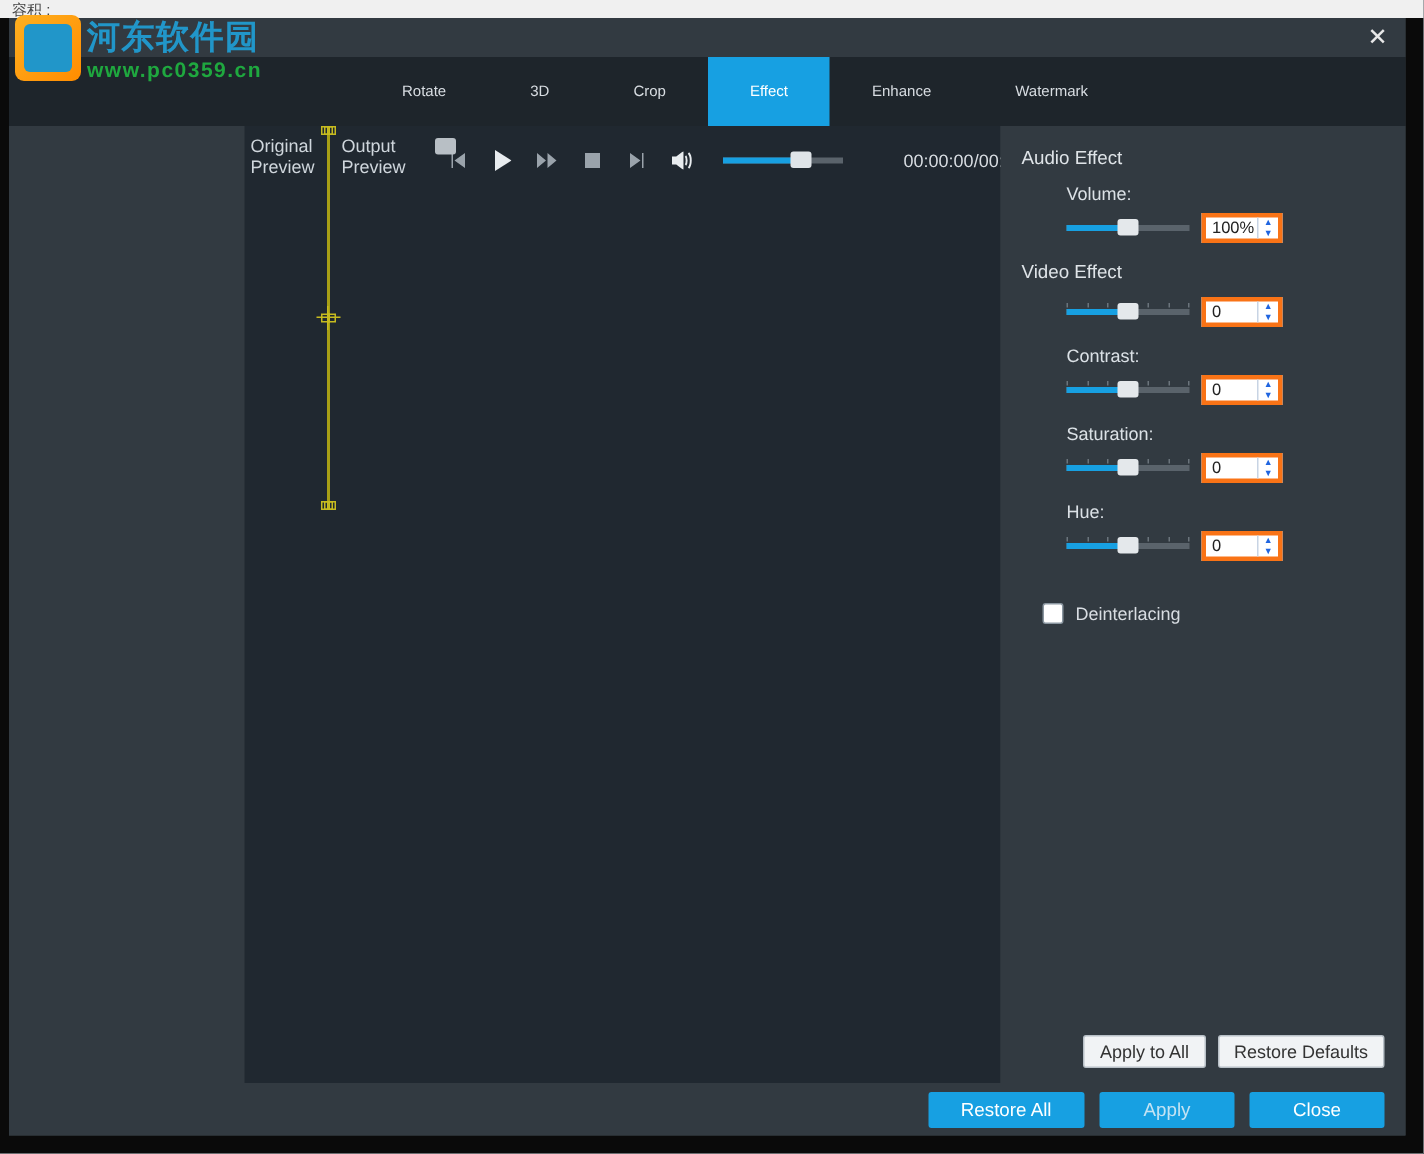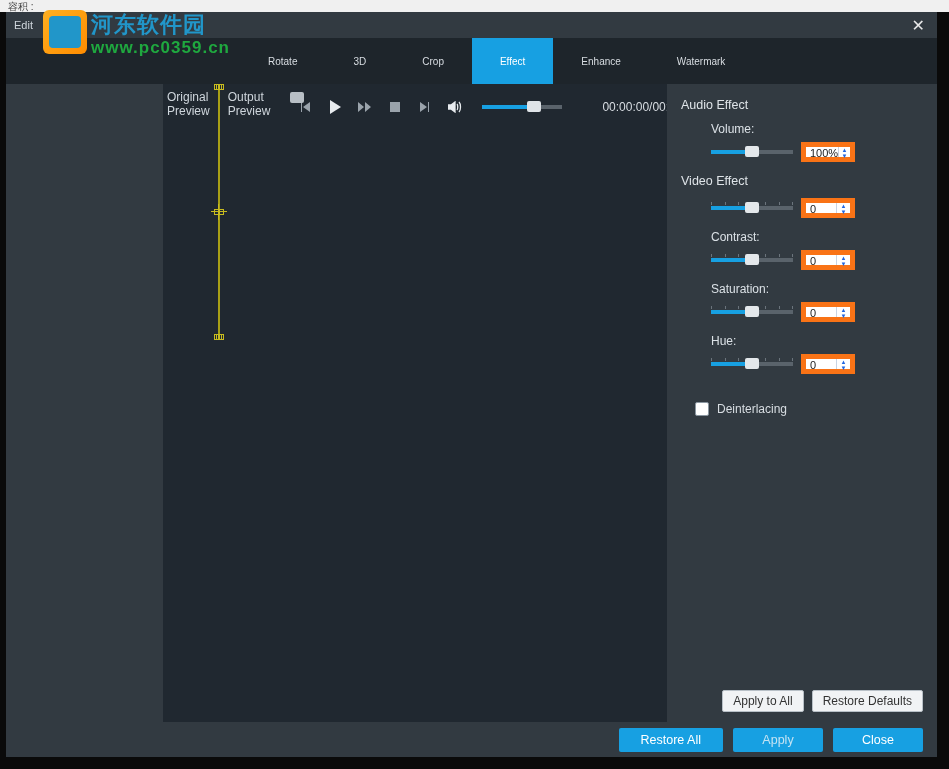--- a/index.html
+++ b/index.html
@@ -1,24 +1,24 @@
 <!DOCTYPE html>
 <html><head>
 <meta charset="utf-8">
 <style>
 * { margin: 0; padding: 0; box-sizing: border-box; font-family: "Segoe UI", Arial, sans-serif; }
 body { width: 949px; height: 769px; background: #e8e8e8; position: relative; overflow: hidden; }
 .bg-layer { position: absolute; top: 0; left: 0; width: 949px; height: 769px; background: #0a0a0a; }
 .bg-top { position: absolute; top: 0; left: 0; width: 949px; height: 12px; background: #f0f0f0; }
 .bg-text { position: absolute; top: 0; left: 8px; font-size: 10px; color: #444; }
-.watermark-badge { position: absolute; top: 6px; left: 10px; width: 176px; height: 60px; z-index: 100; pointer-events: none; margin-left: 33px; }
+.watermark-badge { position: absolute; top: 6px; left: 10px; width: 176px; height: 60px; z-index: 100; pointer-events: none; }
 .wm-icon { position: absolute; top: 4px; left: 0; width: 44px; height: 44px; background: linear-gradient(135deg,#ffb020,#ff8c00); border-radius: 6px; }
 .wm-icon::before { content:""; position:absolute; top:6px; left:6px; width:32px; height:32px; background:#2196c9; border-radius:4px; }
 .wm-title { position: absolute; top: 4px; left: 48px; font-size: 22px; font-weight: bold; color: #2196c9; letter-spacing: 1px; }
-.wm-url { position: absolute; top: 32px; left: 48px; font-size: 17px; font-weight: bold; color: #1fa83f; letter-spacing: 1px; }
+.wm-url { position: absolute; top: 32px; left: 48px; font-size: 14px; font-weight: bold; color: #1fa83f; letter-spacing: 1px; }
 
 .editor-window { position: absolute; top: 12px; left: 6px; width: 931px; height: 745px; background: #323a41; }
 .editor-titlebar { height: 26px; background: #323a41; display: flex; align-items: center; padding: 0 8px; }
 .editor-title { color: #cfd6dc; font-size: 11px; }
 .title-spacer { flex: 1; }
 .close-x { color: #e8e8e8; font-size: 16px; cursor: pointer; padding: 2px 4px; }
 
 .tabs-row { height: 46px; background: #1e252b; display: flex; align-items: stretch; padding-left: 234px; }
 .tab { color: #d8dde2; font-size: 10px; display: flex; align-items: center; justify-content: center; cursor: pointer; padding: 0 28px; }
 .tab.active { background: #17a0e2; color: #fff; }
@@ -59,21 +59,21 @@
 
 .sec-head { font-size: 12.5px; color:#dfe4e8; margin-bottom: 10px; }
 .field-stack { padding-left: 30px; margin-bottom: 12px; }
 .field-stack-label { color:#dbe1e6; font-size: 12px; margin-bottom: 6px; display:block; padding-left: 0; }
 .slider-block { display:flex; align-items:center; padding-left: 0; }
 .slider { width: 82px; height: 4px; background: #5a636b; position: relative; margin-right: 8px; }
 .slider-ticks { position:absolute; top:-4px; left:0; width:100%; height:3px; display:flex; justify-content:space-between; }
 .slider-ticks i { width:1px; height:3px; background:#6b747c; display:block; }
 .slider-fill { position:absolute; top:0; left:0; height:4px; background:#17a0e2; }
 .slider-thumb { position:absolute; top:-4px; width:14px; height:11px; background:#e4e8eb; border-radius:2px; }
-.spin-box { width: 54px; height: 20px; background:#fff; border:5px solid #f97316; display:flex; font-size:11px; color:#222; position:relative; }
+.spin-box { width: 54px; height: 20px; background:#fff; border:3px solid #f97316; display:flex; align-items:center; font-size:11px; color:#222; position:relative; }
 .spin-val { flex:1; padding-left:4px; }
 .spin-arrows { width:14px; height:100%; border-left:1px solid #c8d4e4; display:flex; flex-direction:column; }
 .spin-up, .spin-down { flex:1; display:flex; align-items:center; justify-content:center; font-size:6px; color:#2065e0; cursor:pointer; }
 .chk-row { display:flex; align-items:center; padding-left:14px; margin-top: 16px; }
 .chk { width:14px; height:14px; background:#fff; border:1px solid #8a96a0; border-radius:2px; margin-right:8px; cursor:pointer; }
 
 .panel-bottom { margin-top:auto; padding-bottom: 10px; display:flex; justify-content:flex-end; gap:8px; }
 .light-btn { background:#f1f3f5; color:#333; border:1px solid #b8c0c7; font-size:12px; padding:3px 10px; border-radius:2px; cursor:pointer; }
 
 .footer-row { height: 35px; background: #323a41; display:flex; align-items:center; justify-content:flex-end; padding-right: 14px; gap: 10px; }

